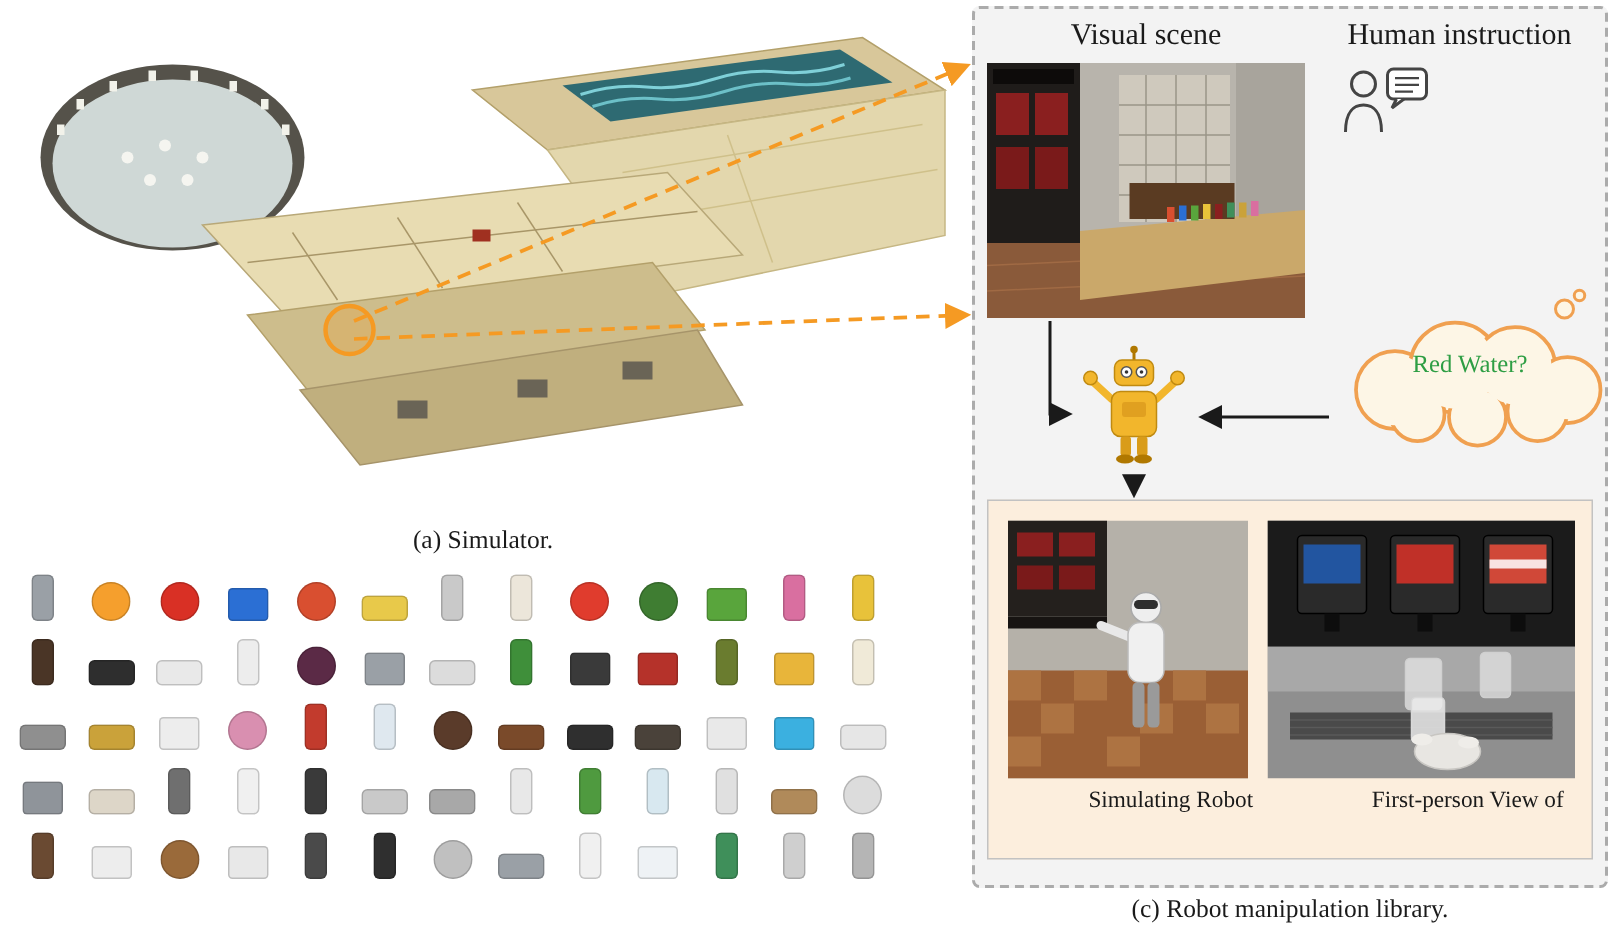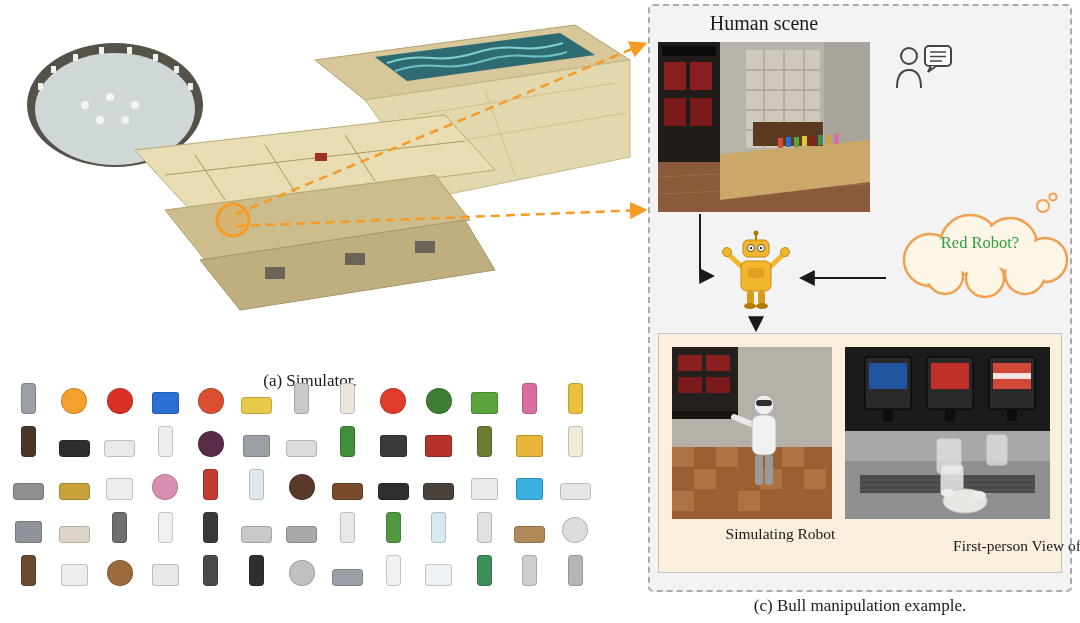--- a/index.html
+++ b/index.html
@@ -67,21 +67,21 @@
       <polygon points="150,205 420,170 455,215 190,255" fill="#cdbd8c" stroke="#b3a06a"></polygon>
 
       <polygon points="185,255 450,215 480,265 225,305" fill="#c0af7e" stroke="#a6946a"></polygon>
       <rect x="250" y="262" width="20" height="12" fill="#6a6456"></rect>
       <rect x="330" y="248" width="20" height="12" fill="#6a6456"></rect>
       <rect x="400" y="236" width="20" height="12" fill="#6a6456"></rect>
 
       <circle cx="218" cy="215" r="16" fill="rgba(245,154,35,.25)" stroke="#f59a23" stroke-width="3"></circle>
     </svg>
   </div>
-  <div class="abs caption" style="left:0;top:350px;width:620px;margin-top:21px;">(a) Simulator.</div>
+  <div class="abs caption" style="left:12px;top:350px;width:620px;">(a) Simulator.</div>
 
   <div class="abs obj-grid" style="left:8px;top:382px;width:588px;">
       <div class="obj-cell">
         <div class="obj tall" style="background: rgb(154, 160, 166);"></div>
       </div>
       <div class="obj-cell">
         <div class="obj circle" style="background: rgb(245, 159, 45);"></div>
       </div>
       <div class="obj-cell">
         <div class="obj circle" style="background: rgb(217, 48, 37);"></div>
@@ -269,21 +269,22 @@
       <div class="obj-cell">
         <div class="obj tall" style="background: rgb(207, 207, 207);"></div>
       </div>
       <div class="obj-cell">
         <div class="obj tall" style="background: rgb(181, 181, 181);"></div>
       </div>
     </div>
 
   <div class="abs right-panel" style="left:648px;top:4px;width:424px;height:588px;"></div>
 
-  <div class="abs heading" style="left:658px;top:12px;width:212px;">Human scene</div>
+  <div class="abs heading" style="left:658px;top:12px;width:212px;">Visual scene</div>
+  <div class="abs heading" style="left:878px;top:12px;width:190px;">Human instruction</div>
 
   <div class="abs" style="left:658px;top:42px;width:212px;height:170px;">
     <svg width="212" height="170" viewBox="0 0 212 170">
       <rect width="212" height="170" fill="#b8b4ac"></rect>
       <rect x="0" y="120" width="212" height="50" fill="#8a5a3a"></rect>
       <line x1="0" y1="135" x2="212" y2="125" stroke="#a06a44"></line>
       <line x1="0" y1="152" x2="212" y2="142" stroke="#a06a44"></line>
       <rect x="0" y="0" width="62" height="120" fill="#1f1c1a"></rect>
       <rect x="4" y="4" width="54" height="10" fill="#0d0b0a"></rect>
       <rect x="6" y="20" width="22" height="28" fill="#8a1f1f"></rect>
@@ -362,21 +363,21 @@
         <circle cx="45" cy="50" r="23.5"></circle>
         <circle cx="85" cy="35" r="27.5"></circle>
         <circle cx="125" cy="35" r="24.5"></circle>
         <circle cx="160" cy="50" r="19.5"></circle>
         <circle cx="140" cy="64" r="17.5"></circle>
         <circle cx="100" cy="68" r="16.5"></circle>
         <circle cx="60" cy="66" r="15.5"></circle>
       </g>
     </svg>
     <div class="abs thought-text" style="left:15px;top:22px;width:160px;">
-      <div>Red Robot?</div>
+      <div>Red Water?</div>
     </div>
   </div>
 
   <div class="abs cream" style="left:658px;top:333px;width:404px;height:240px;"></div>
 
   <div class="abs" style="left:672px;top:347px;width:160px;height:172px;">
     <svg width="160" height="172" viewBox="0 0 160 172">
       <rect width="160" height="172" fill="#b5b1a9"></rect>
       <rect x="0" y="100" width="160" height="72" fill="#9a5f35"></rect>
       <rect x="0" y="100" width="22" height="20" fill="#ad7342"></rect>
@@ -426,25 +427,25 @@
       <rect x="96" y="118" width="22" height="30" rx="3" fill="rgba(235,235,235,.85)" stroke="#d8d8d8"></rect>
       <ellipse cx="120" cy="154" rx="22" ry="12" fill="#e8e6e2" stroke="#c8c6c2"></ellipse>
       <ellipse cx="103" cy="146" rx="7" ry="4" fill="#efede9"></ellipse>
       <ellipse cx="134" cy="148" rx="7" ry="4" fill="#efede9"></ellipse>
     </svg>
   </div>
 
   <div class="abs sub-caption" style="left:660px;top:524px;width:185px;">
     <div>Simulating Robot</div>
   </div>
-  <div class="abs sub-caption" style="left:848px;top:536px;width:205px;text-align:right;">
+  <div class="abs sub-caption" style="left:848px;top:524px;width:205px;">
     <div>First-person View of</div>
   </div>
 
-  <div class="abs caption" style="left:648px;top:596px;width:424px;">(c) Bull manipulation example.</div>
+  <div class="abs caption" style="left:648px;top:596px;width:424px;">(c) Robot manipulation library.</div>
 
   <svg class="abs" style="left:0;top:0;pointer-events:none;" width="1080" height="623" viewBox="0 0 1080 623">
     <defs>
       <marker id="arrowOrange" viewBox="0 0 10 10" refX="8" refY="5" markerWidth="7" markerHeight="7" orient="auto">
         <path d="M0,0 L10,5 L0,10 z" fill="#f59a23"></path>
       </marker>
       <marker id="arrowBlack" viewBox="0 0 10 10" refX="8" refY="5" markerWidth="8" markerHeight="8" orient="auto">
         <path d="M0,0 L10,5 L0,10 z" fill="#1a1a1a"></path>
       </marker>
     </defs>

